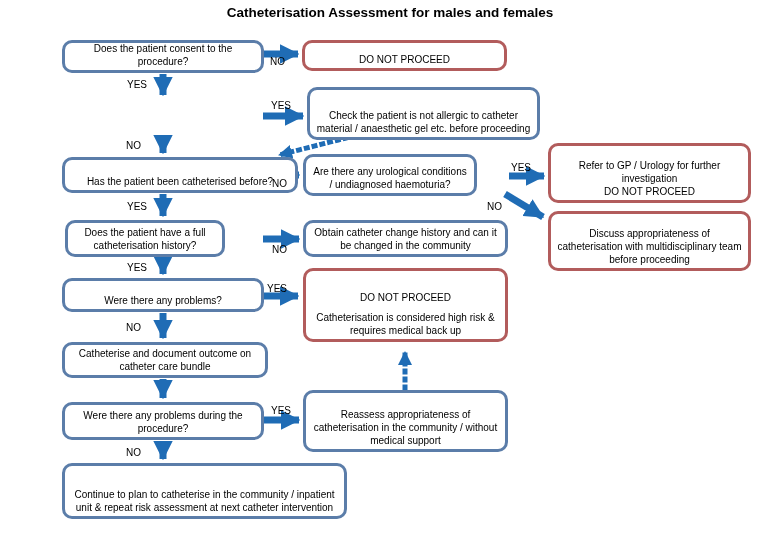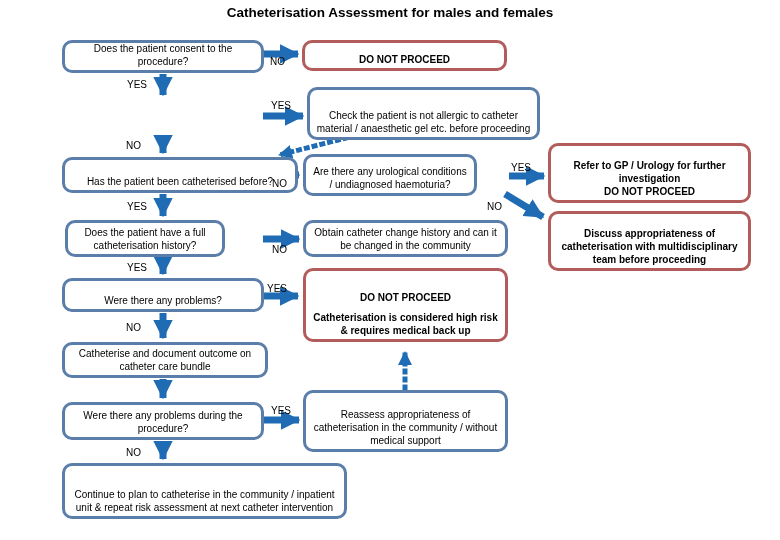--- a/index.html
+++ b/index.html
@@ -20,21 +20,21 @@
   #arrows { position:absolute; left:0; top:0; width:780px; height:540px; z-index:1; }
   .node {
     position:absolute; box-sizing:border-box;
     background:#ffffff;
     border:3px solid var(--blue-border,#5b7da9);
     border-radius:10px;
     display:flex; flex-direction:column; align-items:center; justify-content:flex-end;
     text-align:center; font-size:10px; line-height:1.3;
     padding:2px 5px; z-index:2;
   }
-  .node.red { border-color:var(--red-border,#b25c5c);font-weight:bold; }
+  .node.red { border-color:var(--red-border,#b25c5c); }
   .node .gap { height:7px; }
   .lbl {
     position:absolute; font-size:10px; line-height:1; z-index:3;
     white-space:nowrap;
   }
   .dashed { stroke-dasharray:1 7; stroke-linecap:square; }
 </style>
 </head>
 <body>
 

